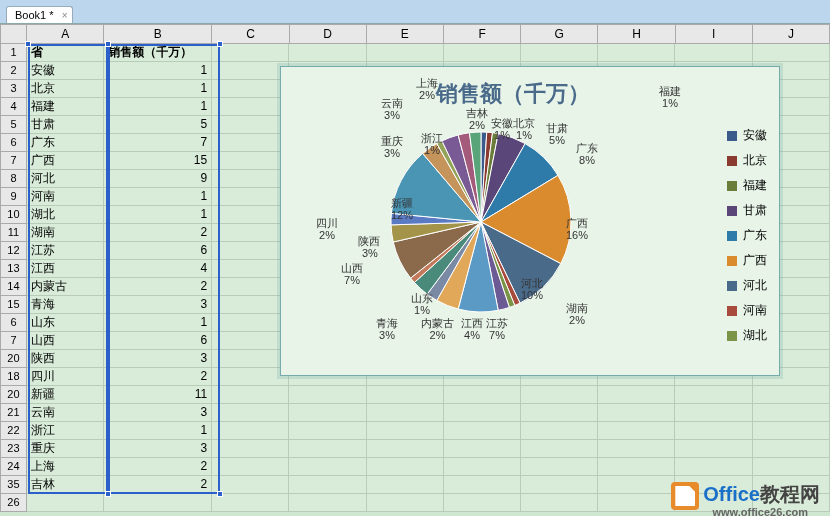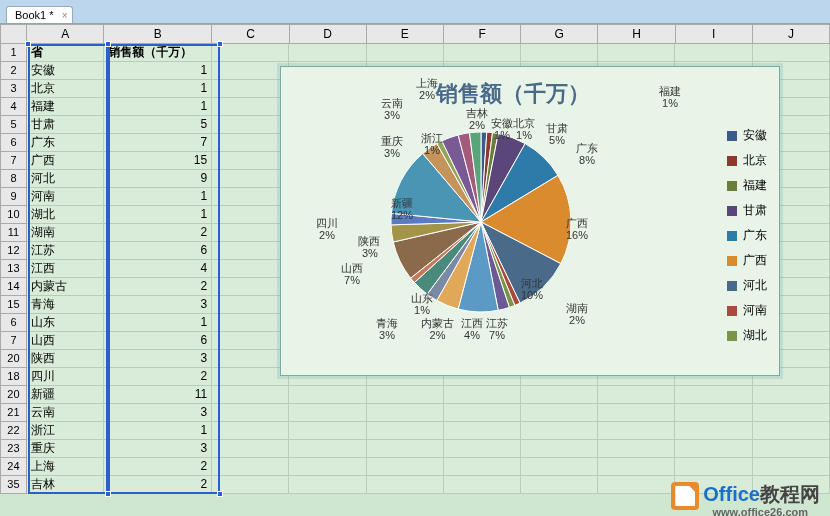--- a/index.html
+++ b/index.html
@@ -376,20 +376,33 @@
         <div class="cell ra" style="width: 112px;">2</div>
         <div class="cell"></div>
         <div class="cell"></div>
         <div class="cell"></div>
         <div class="cell"></div>
         <div class="cell"></div>
         <div class="cell"></div>
         <div class="cell"></div>
         <div class="cell"></div>
       </div>
+      <div class="row">
+        <div class="rowh">26</div>
+        <div class="cell"></div>
+        <div class="cell" style="width: 112px;"></div>
+        <div class="cell"></div>
+        <div class="cell"></div>
+        <div class="cell"></div>
+        <div class="cell"></div>
+        <div class="cell"></div>
+        <div class="cell"></div>
+        <div class="cell"></div>
+        <div class="cell"></div>
+      </div>
     </div>
   <div class="selrange" id="selA" style="left:28px;top:20px;width:80px;height:450px;"></div>
   <div class="selrange" id="selB" style="left:108px;top:20px;width:112px;height:450px;"></div>
   <div class="selh" style="left:25px;top:17px;"></div>
   <div class="selh" style="left:105px;top:17px;"></div>
   <div class="selh" style="left:105px;top:467px;"></div>
   <div class="selh" style="left:217px;top:467px;"></div>
   <div class="selh" style="left:217px;top:17px;"></div>
 </div>
 

